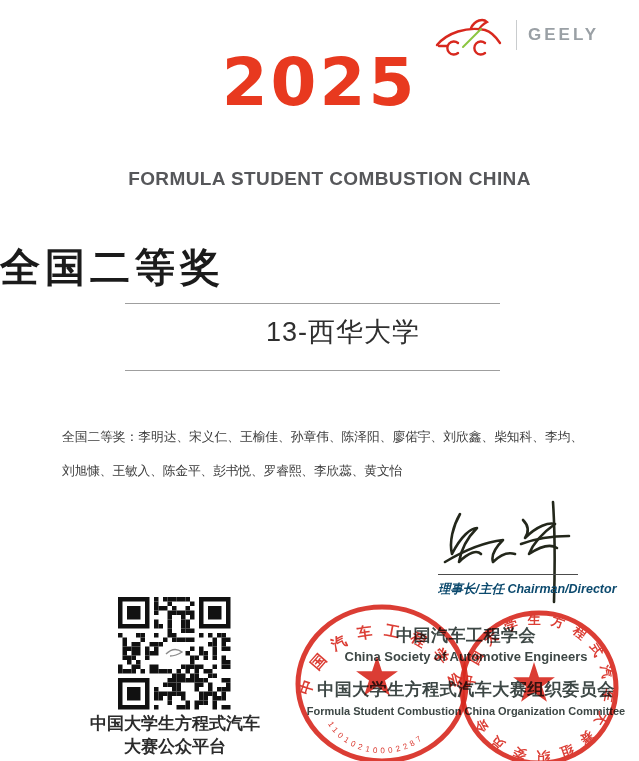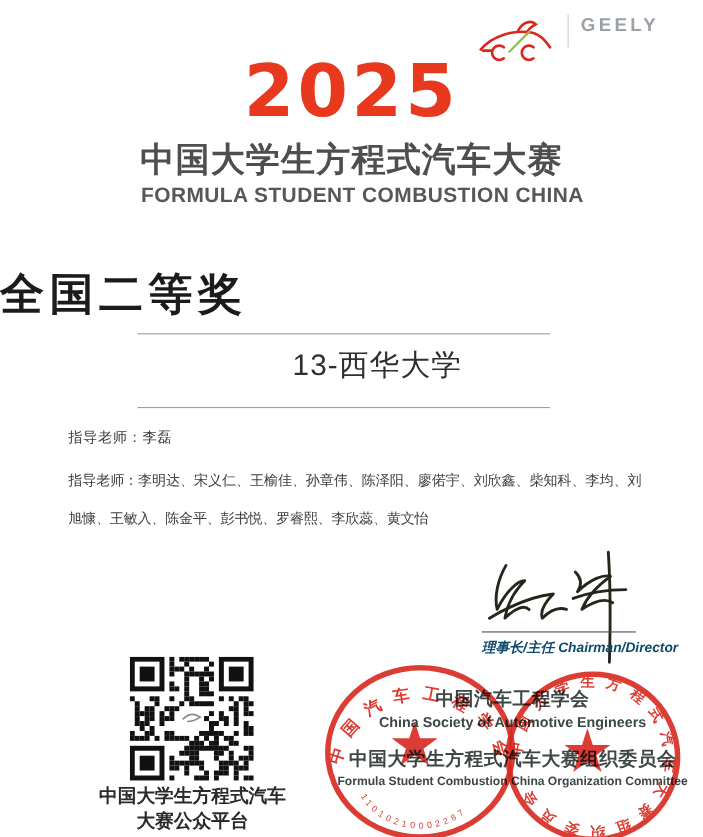--- a/index.html
+++ b/index.html
@@ -3,21 +3,21 @@
 <meta charset="utf-8">
 <style>
   * { margin:0; padding:0; box-sizing:border-box; }
   html,body { background:#ffffff; }
   body { font-family:"Liberation Sans", sans-serif; }
   .page {
     position:relative; width:639px; height:761px; margin:0 auto;
     background:#ffffff; overflow:hidden;
   }
   
-  .logos { position:absolute; top:13px; left:433px; display:flex; align-items:flex-start; gap:11px; }
+  .logos { position:absolute; top:13px; left:433px; display:flex; align-items:center; gap:11px; }
   .logo-divider { width:1px; height:30px; background:#c9ccce; }
   .geely-text { font-size:17px; font-weight:bold; letter-spacing:3px; color:#9aa0a5; }
   
   .year {
     position:absolute; top:48px; left:0; width:100%; text-align:center;
     font-family:"DejaVu Sans", sans-serif; font-weight:900; font-size:66px; line-height:1.05;
     color:#e8391f; letter-spacing:3px;
   }
   .title-cn {
     position:absolute; top:124px; left:0; width:100%; text-align:center;
@@ -87,30 +87,28 @@
         <path d="M52,30 A6.5,6.5 0 1 0 52,40"></path>
         <path d="M6,33 L14,33"></path>
       </g>
       <path d="M30,34 L48,16" stroke="#8bc53f" stroke-width="2" fill="none" stroke-linecap="round"></path>
     </svg>
     <div class="logo-divider"></div>
     <div class="geely-text">GEELY</div>
   </div>
 
   <div class="year">2025</div>
-  <div class="title-cn">中国大学生方程式汽车大赛</div>
   <div class="title-en">FORMULA STUDENT COMBUSTION CHINA</div>
 
   <div class="award">全国二等奖</div>
   <div class="rule rule1"></div>
   <div class="team">13-西华大学</div>
   <div class="rule rule2"></div>
 
-  <p class="advisor"><span>指导老师：</span><span>李磊</span></p>
-  <p class="members"><span>指导老师：</span><span>李明达、宋义仁、王榆佳、孙章伟、陈泽阳、廖偌宇、刘欣鑫、柴知科、李均、刘旭慷、王敏入、陈金平、彭书悦、罗睿熙、李欣蕊、黄文怡</span></p>
+  <p class="members"><span>全国二等奖：</span><span>李明达、宋义仁、王榆佳、孙章伟、陈泽阳、廖偌宇、刘欣鑫、柴知科、李均、刘旭慷、王敏入、陈金平、彭书悦、罗睿熙、李欣蕊、黄文怡</span></p>
 
   <svg class="signature-svg" viewBox="0 0 170 118">
     <g fill="none" stroke="#23271b" stroke-width="2.6" stroke-linecap="round" stroke-linejoin="round">
       <path d="M35,22 C28,34 24,50 27,62 C36,44 46,36 52,36 C42,46 36,58 34,70 C44,60 52,58 56,62"></path>
       <path d="M20,70 C40,58 60,50 78,48 C70,56 66,64 68,70 C76,62 84,60 90,62"></path>
       <path d="M98,28 C104,34 104,40 100,46 C112,34 124,30 130,32 C116,42 108,52 104,62 C116,54 126,52 132,56"></path>
       <path d="M96,52 C112,46 130,44 144,44"></path>
       <path d="M128,10 C130,40 130,75 129,110"></path>
     </g>
   </svg>

